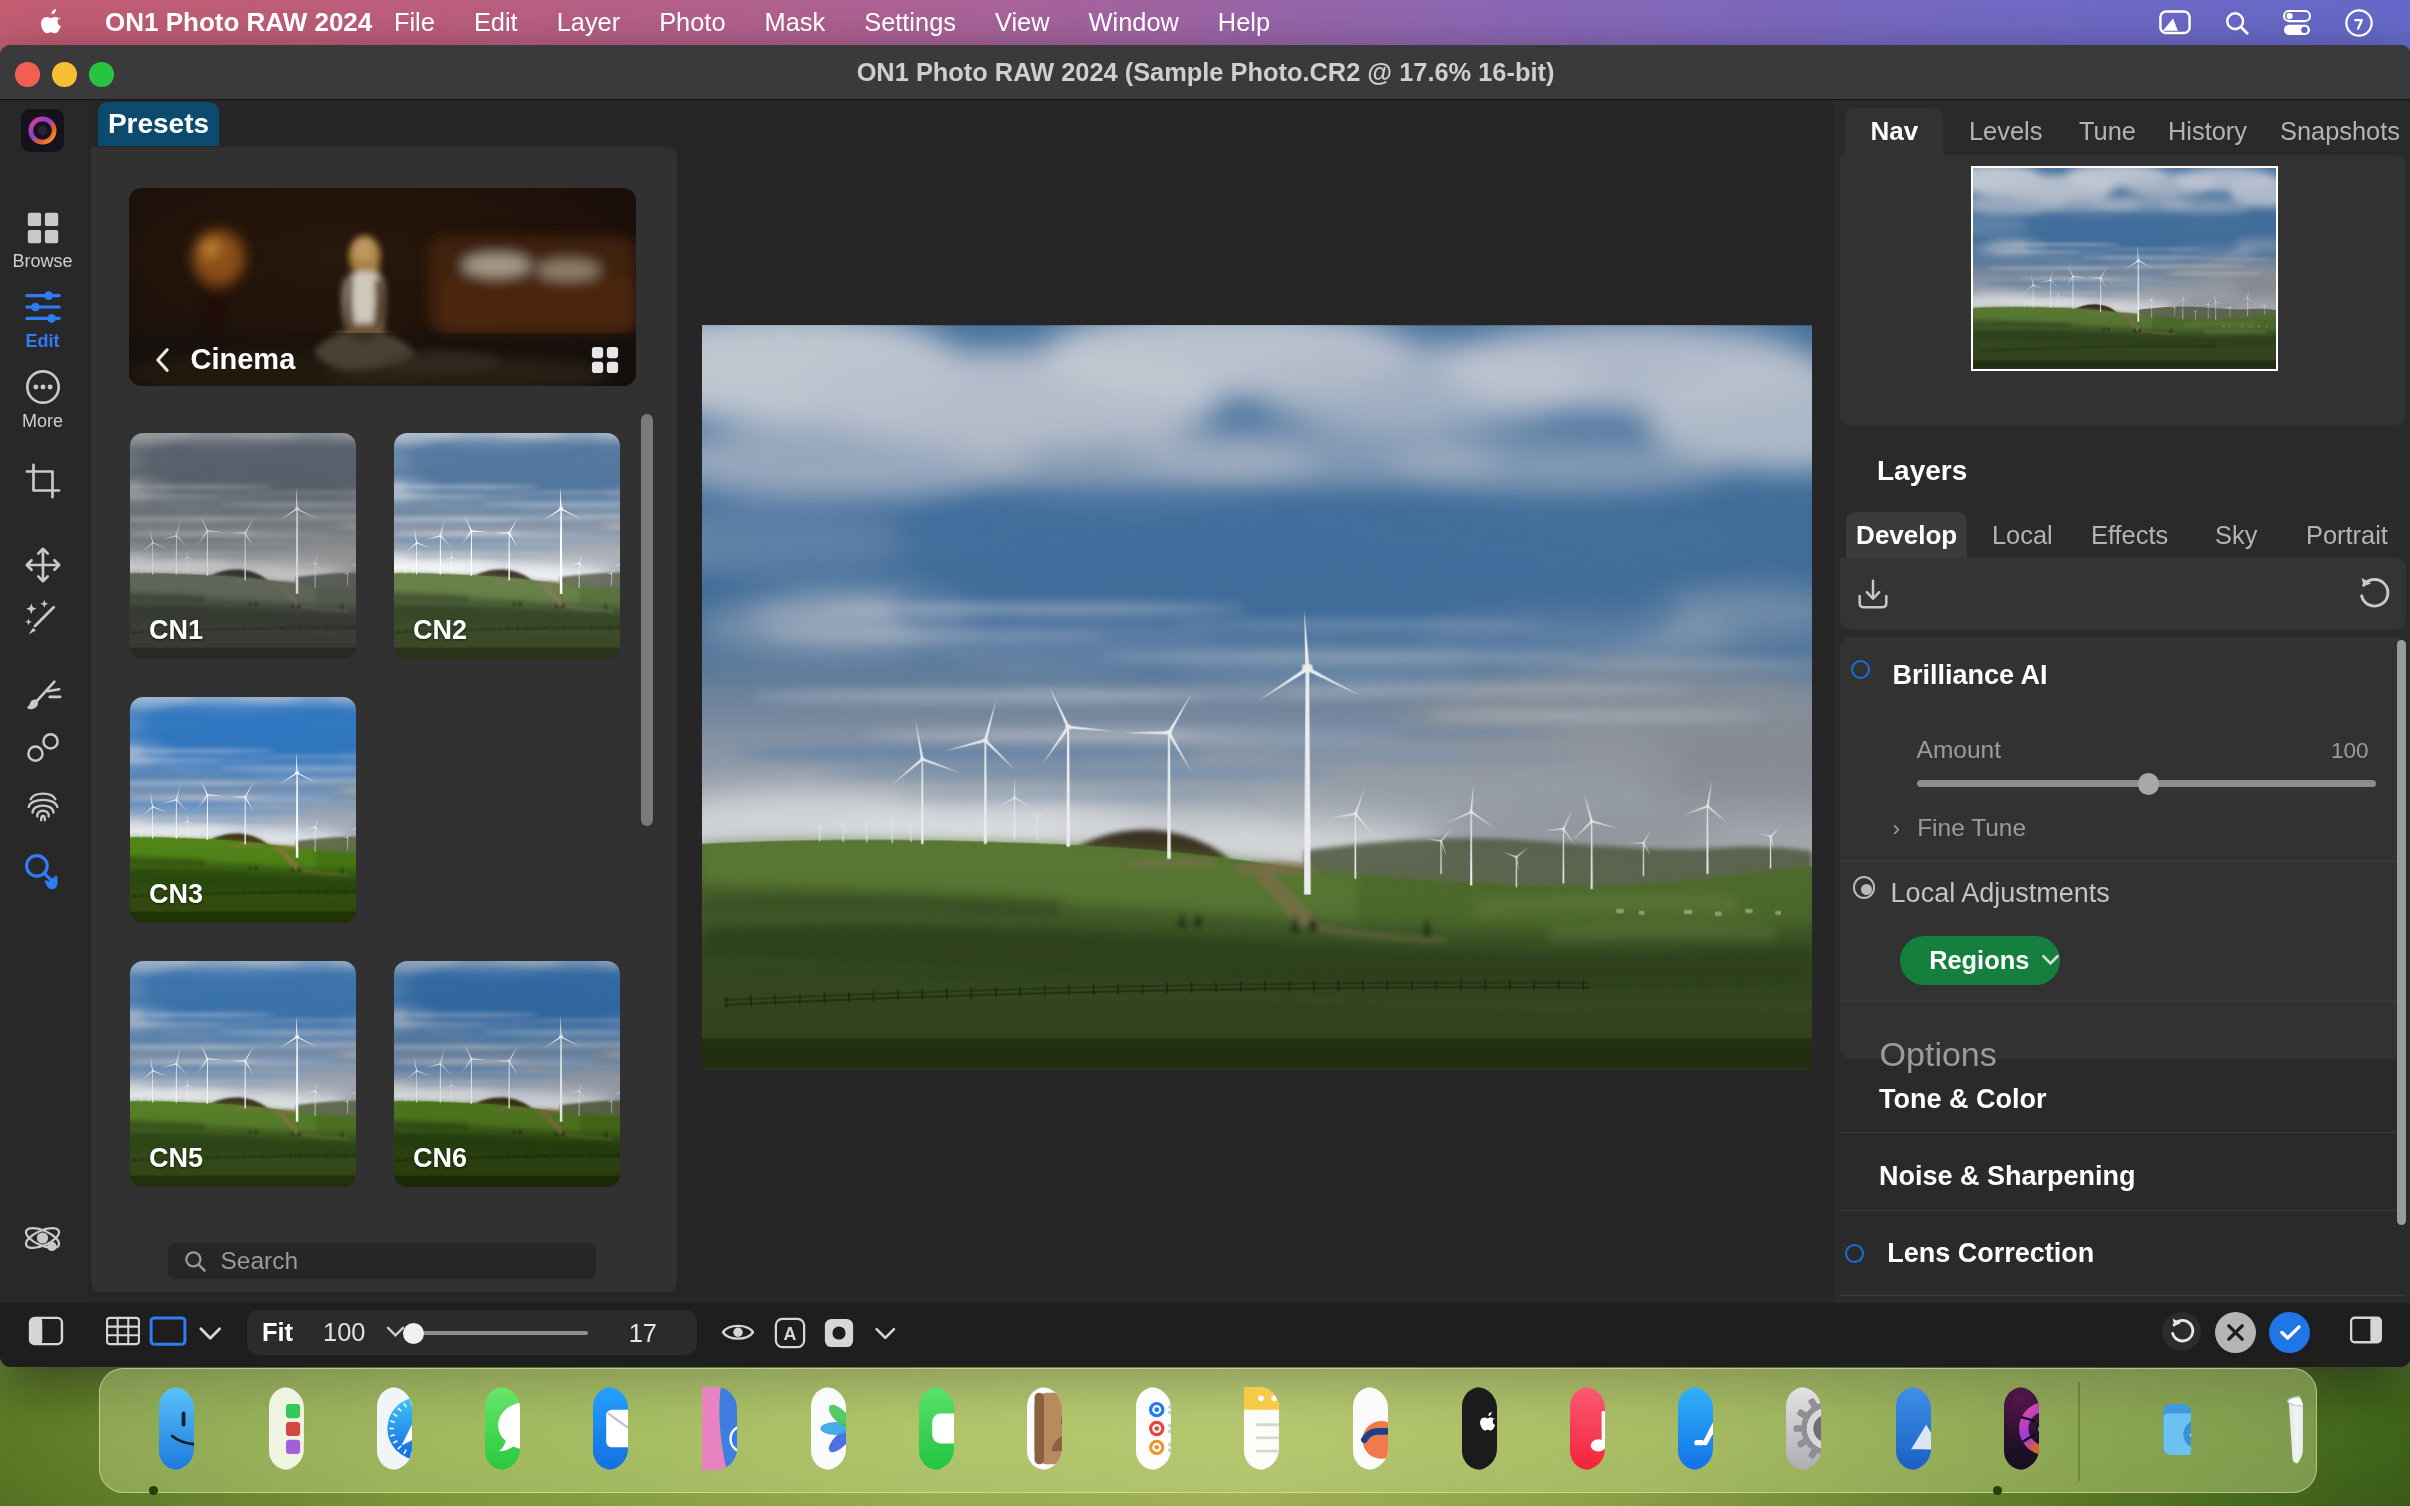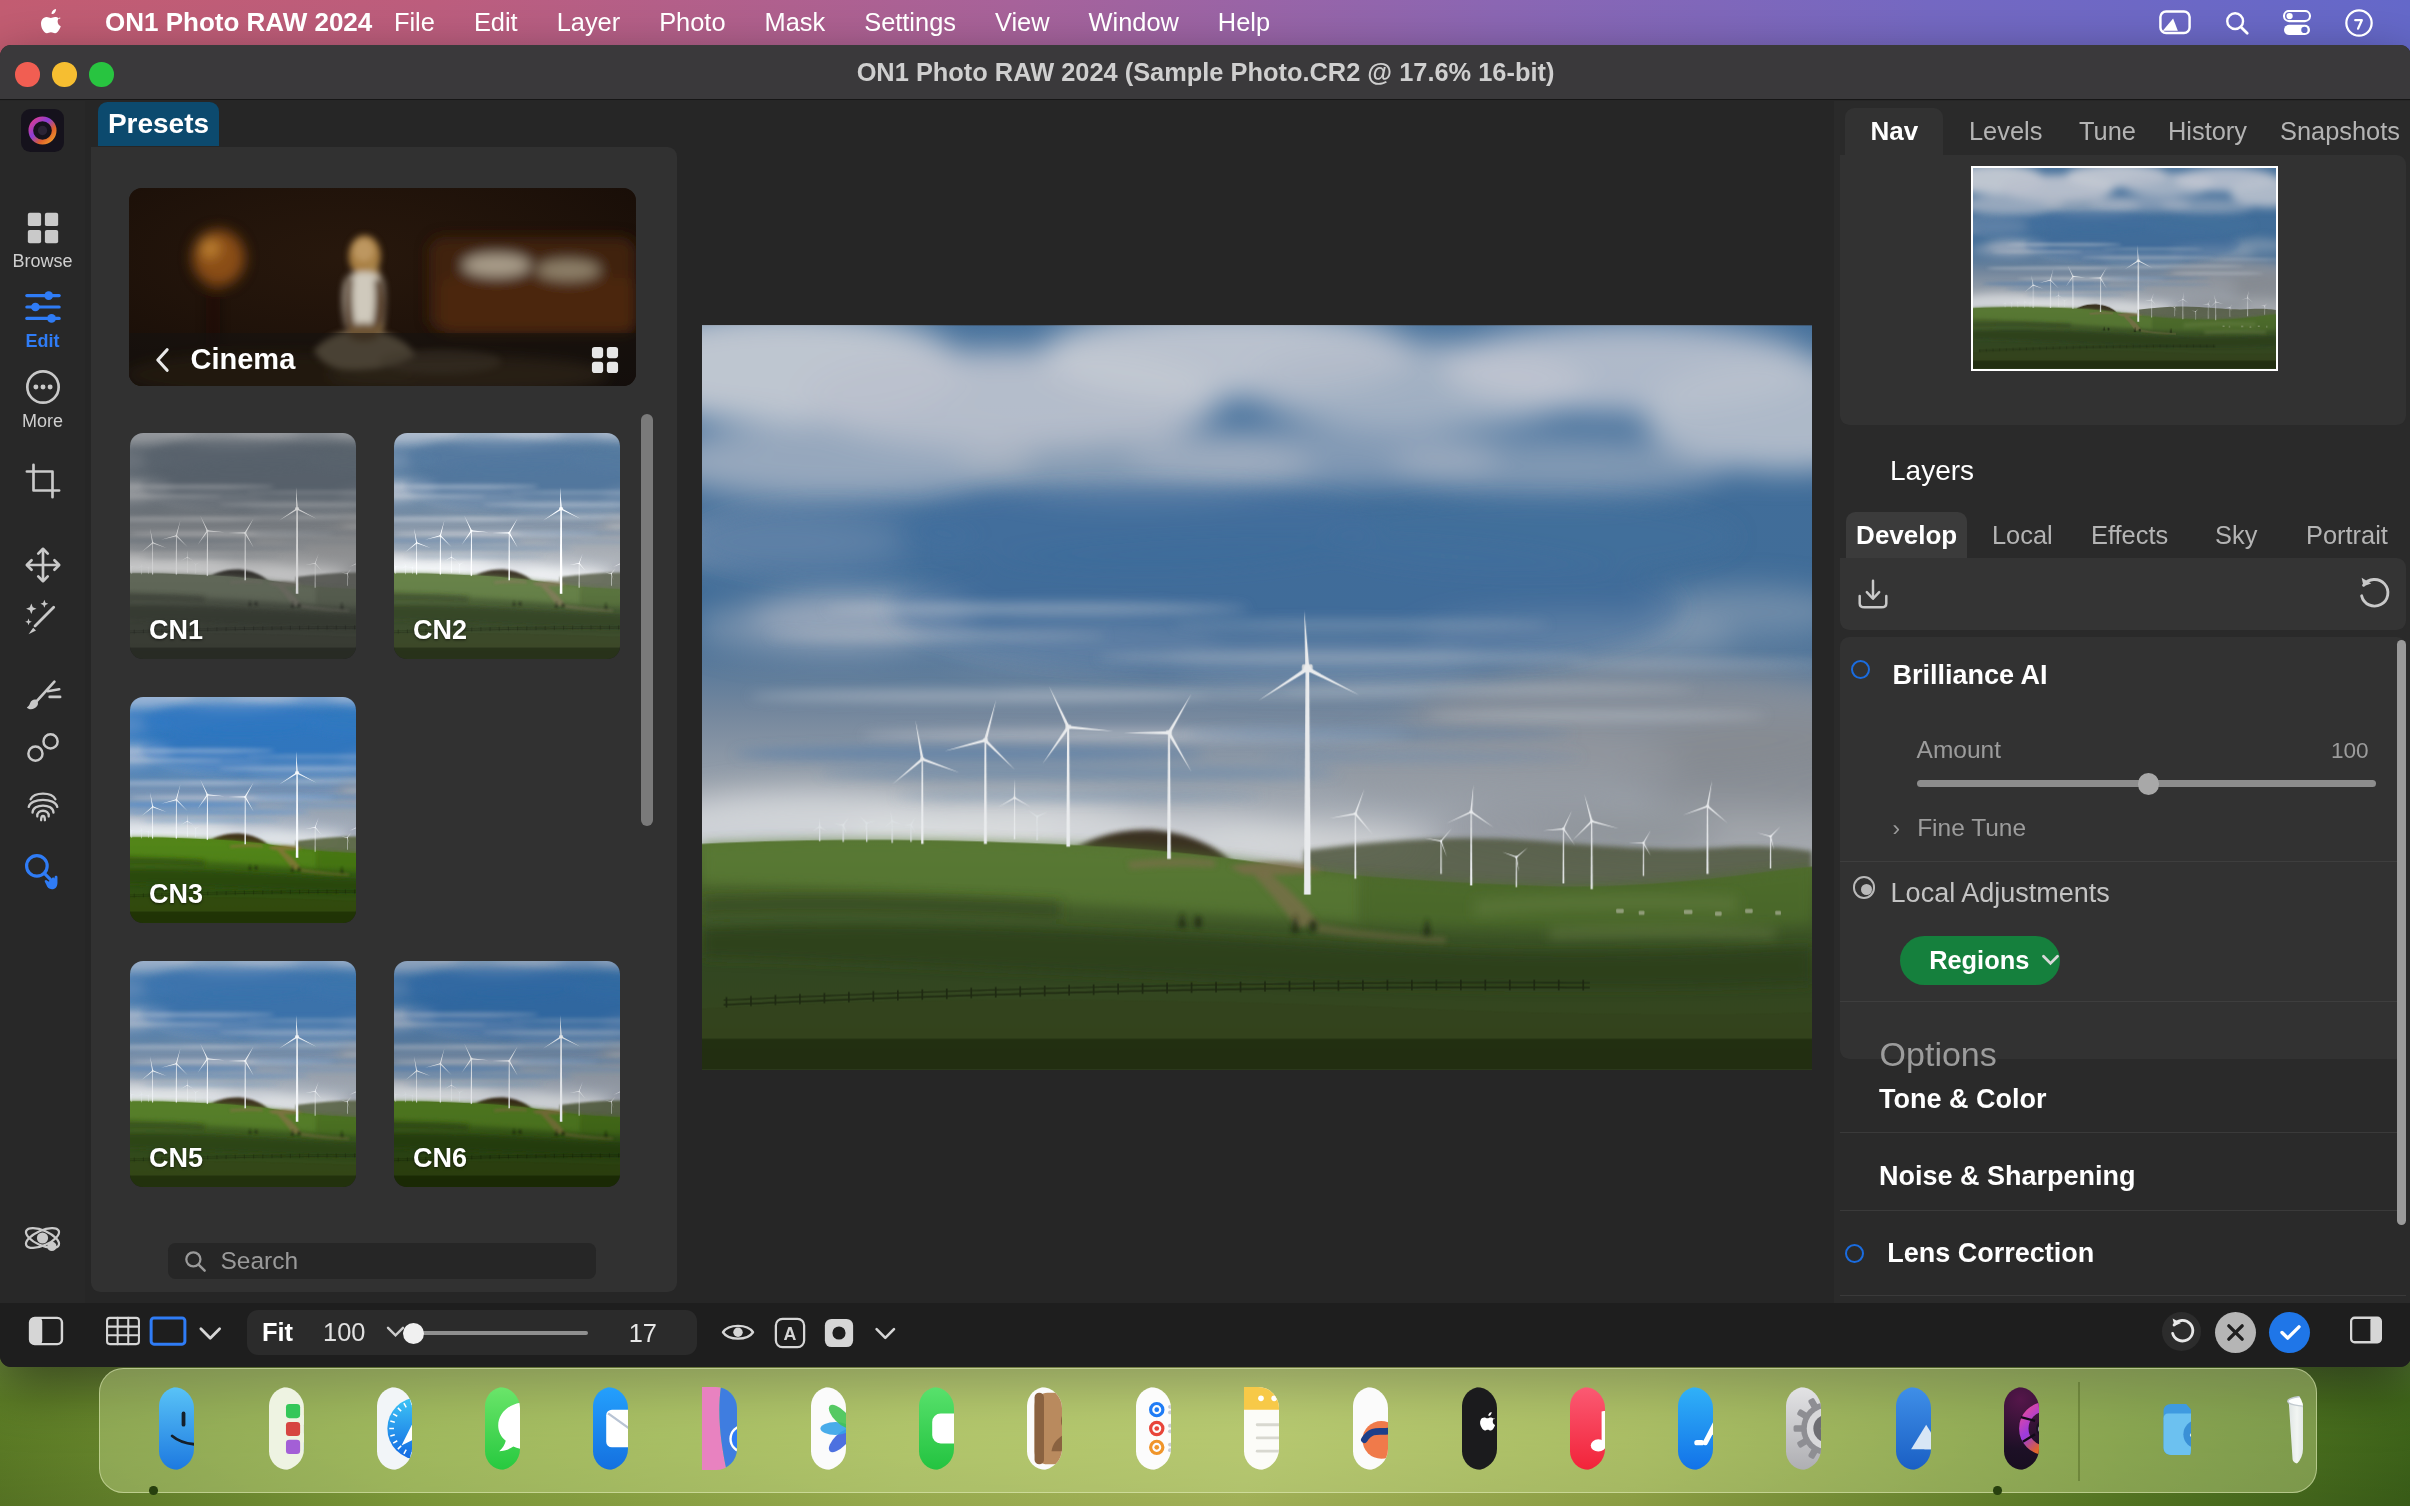--- a/index.html
+++ b/index.html
@@ -64,21 +64,21 @@
   .mainphoto { position:absolute; left:24.5px; top:224px; width:1110px; height:745px; }
 
   
   .rpanel { position:absolute; right:0; top:56px; width:577px; bottom:64px; background:#2a2a2a; }
   .rtab-row { position:absolute; top:6.6px; left:0; right:0; height:47px; color:#b4b4b4; font-size:25.4px; }
   .rtab-row .t { position:absolute; top:0; height:47px; line-height:47px; }
   .navtab { position:absolute; left:11.3px; top:6.6px; width:98px; height:47px; background:#323232;
     border-radius:9.4px 9.4px 0 0; color:#fff; font-weight:bold; font-size:26px; text-align:center; line-height:47px; }
   .navpanel { position:absolute; left:5.6px; top:54px; width:566px; height:270px; background:#323232; border-radius:0 9.4px 9.4px 9.4px; }
   .navthumb { position:absolute; left:131px; top:11.3px; width:307px; height:205px; border:2.8px solid #fff; background:#444; }
-  .layers { position:absolute; left:56px; top:354px; color:#fff; font-weight:normal; font-size:28px; }
+  .layers { position:absolute; left:43px; top:354px; color:#fff; font-weight:bold; font-size:28px; }
   .devtab { position:absolute; left:12.2px; top:411px; width:121px; height:46px; background:#3b3b3b;
     border-radius:9.4px 9.4px 0 0; color:#fff; font-weight:bold; font-size:26px; text-align:center; line-height:46px; }
   .dtab-row { position:absolute; top:411px; left:0; right:0; height:46px; color:#b4b4b4; font-size:25.4px; }
   .dtab-row .t { position:absolute; top:0; height:46px; line-height:46px; }
   .iconrow { position:absolute; left:5.6px; top:457px; width:566px; height:72px; background:#343434; border-radius:0 9.4px 9.4px 9.4px; }
   .sections { position:absolute; left:5.6px; top:536px; width:566px; height:422px; background:#323232; border-radius:9.4px; }
   .sec-div { position:absolute; left:0; width:566px; height:0.9px; background:#3e3e3e; }
   .bigrow { position:absolute; left:0; right:0; color:#fff; font-weight:bold; font-size:27px; }
   .graytxt { color:#9c9c9c; font-size:24.5px; }
   .hdiv { position:absolute; left:5.6px; width:566px; height:0.9px; background:#3a3a3a; }

